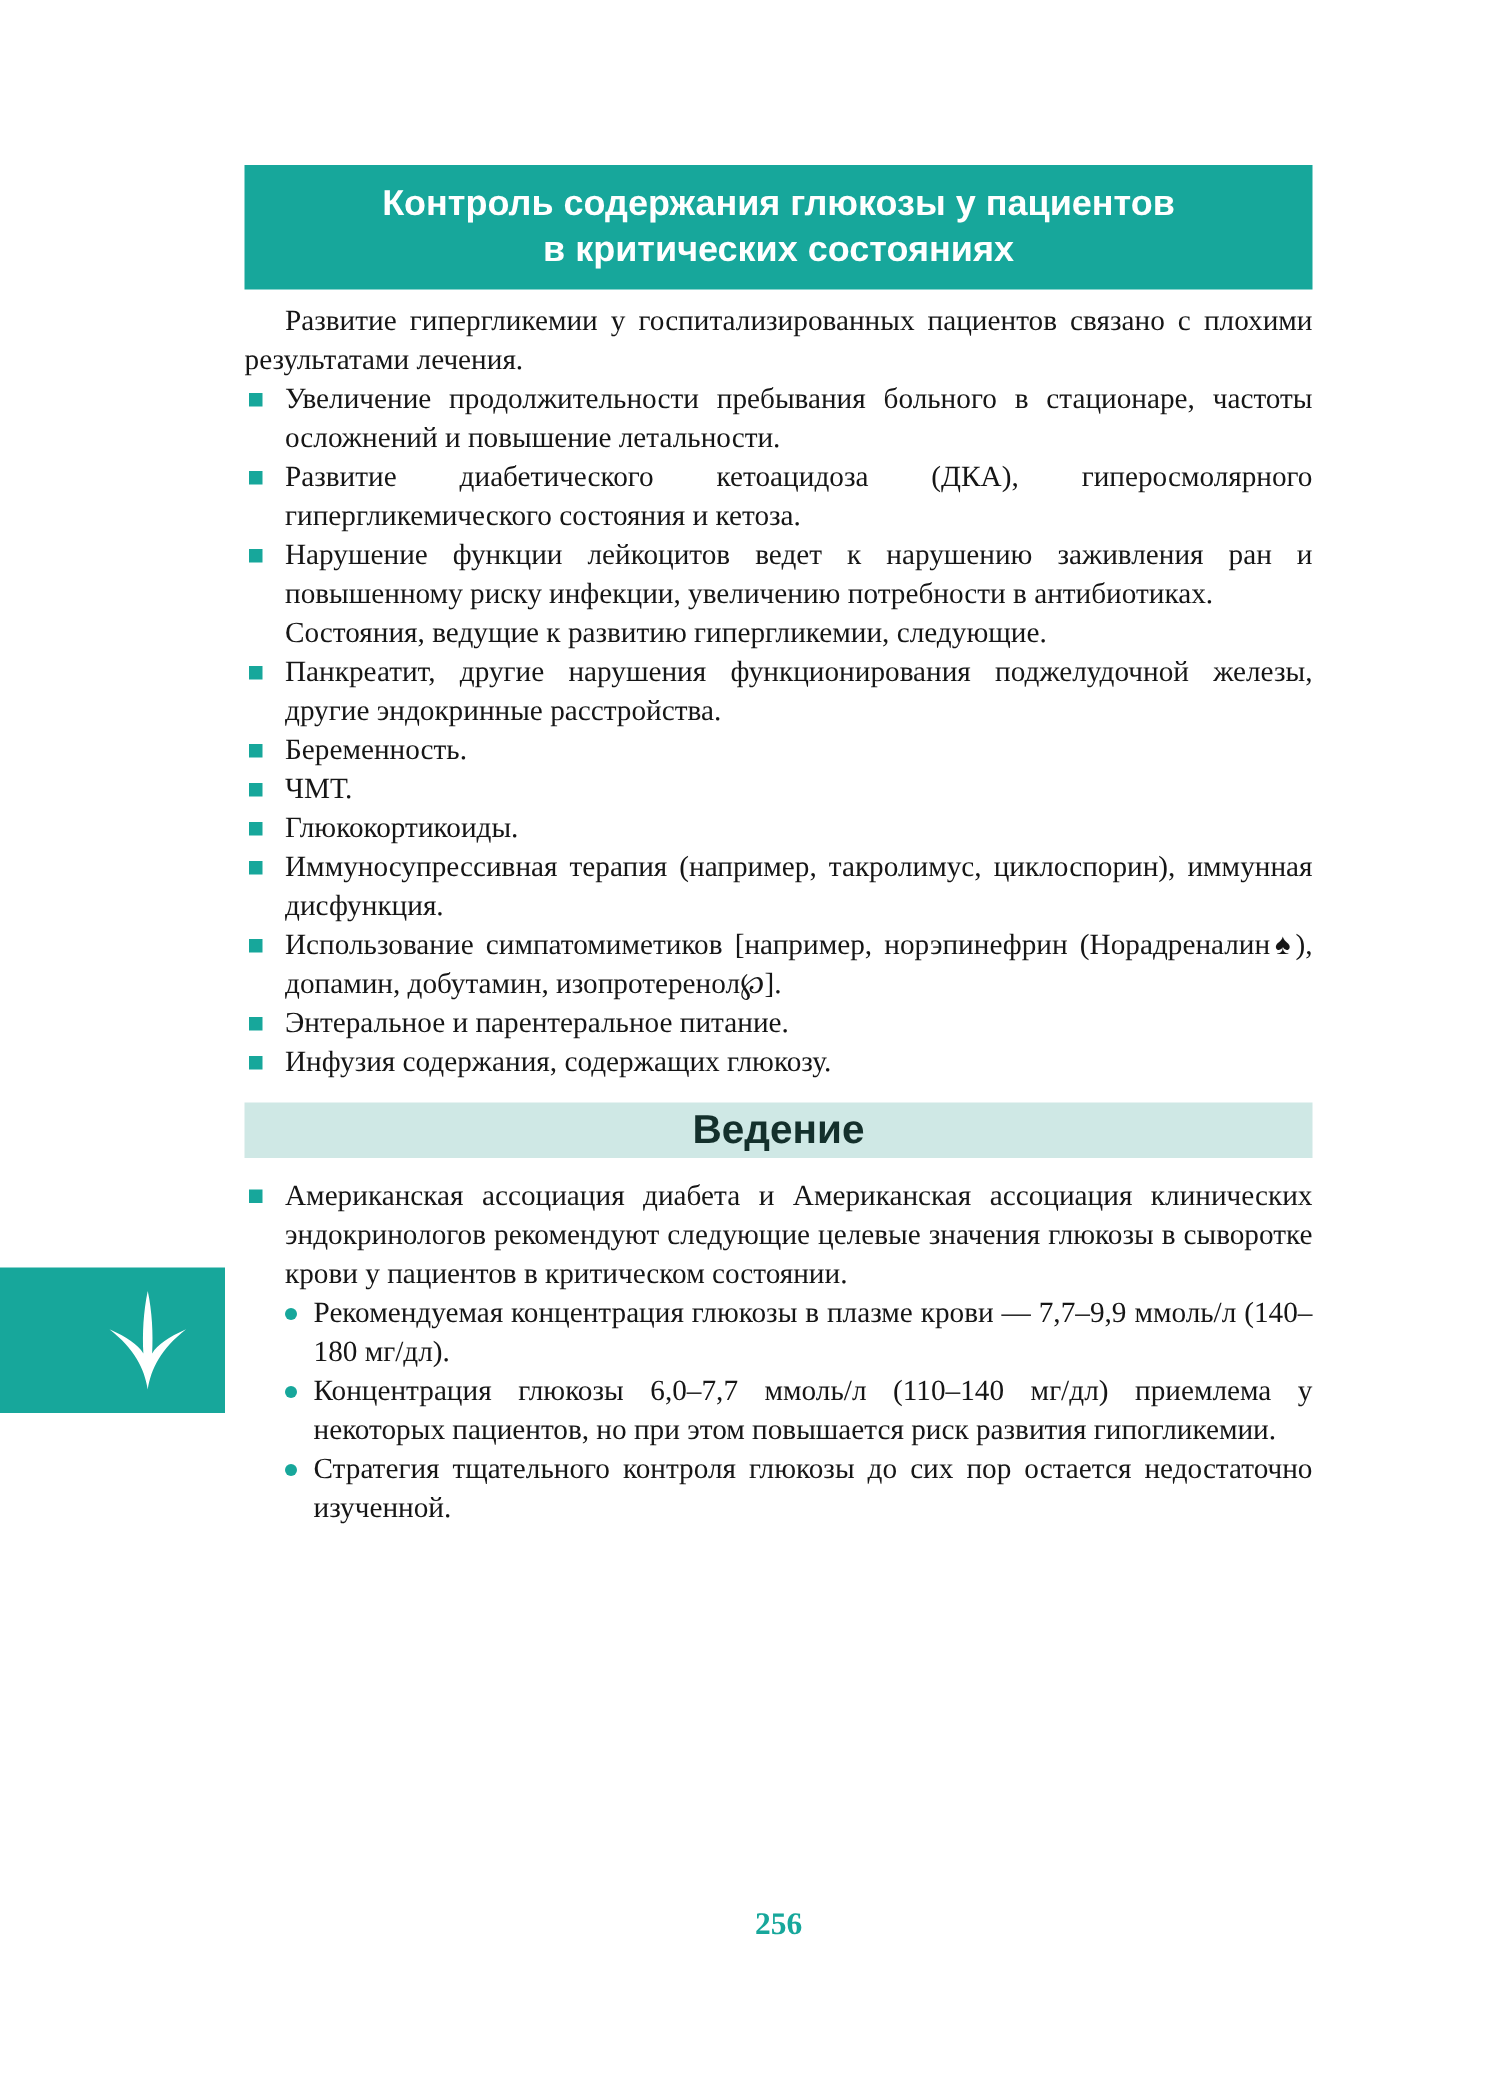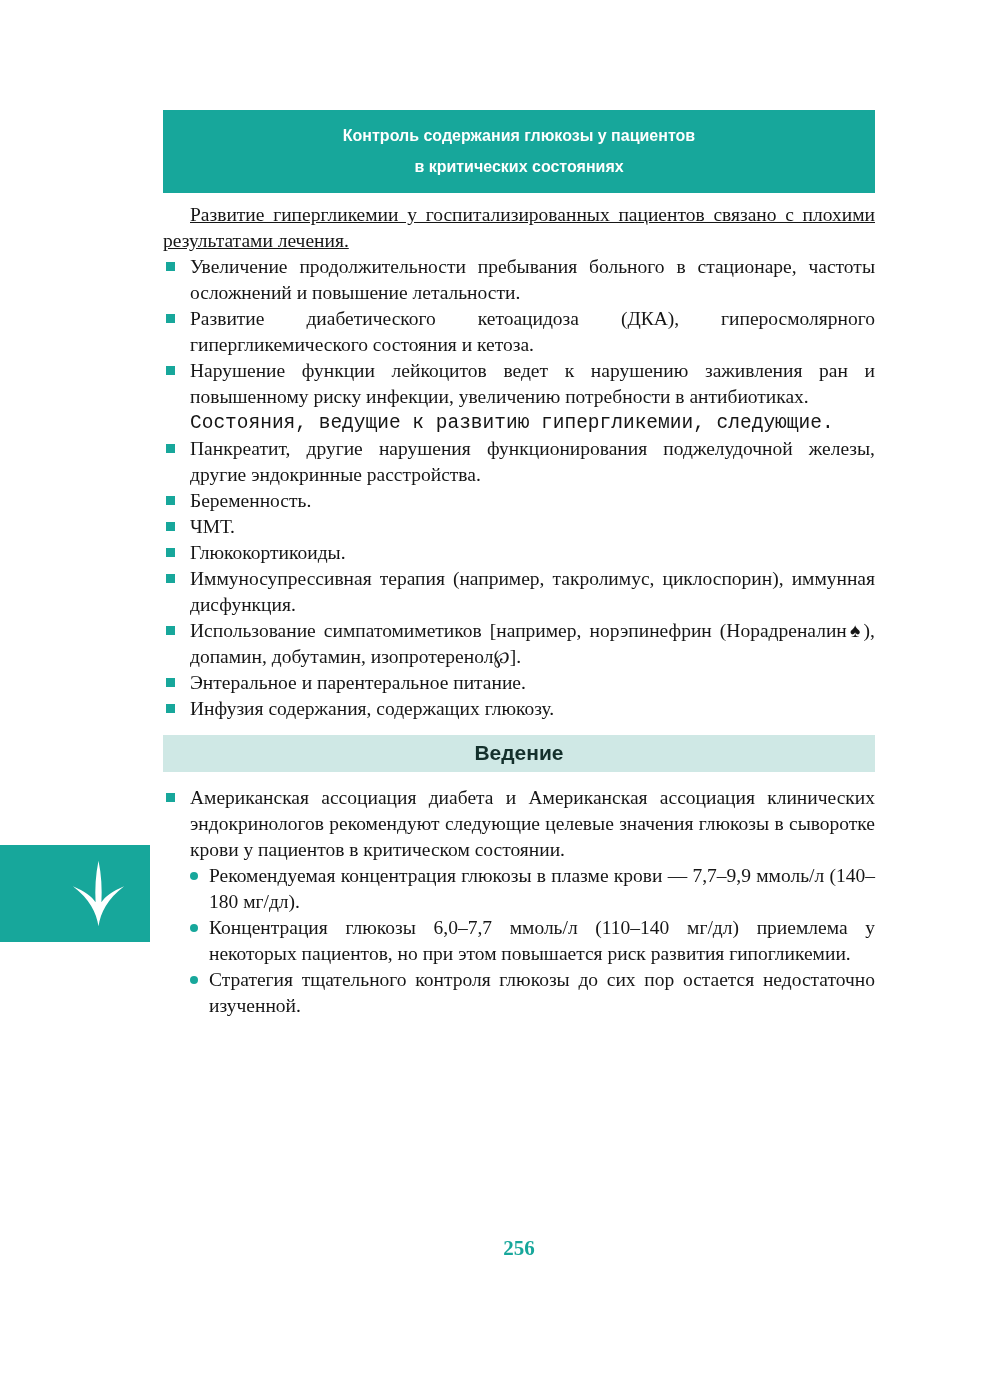--- a/index.html
+++ b/index.html
@@ -19,75 +19,73 @@
     position:absolute;
     left:163px;top:110px;
     width:712px;
   }
   .header-box{
     background:var(--accent);
     color:#ffffff;
     text-align:center;
     font-family:"Liberation Sans", sans-serif;
     font-weight:bold;
-    font-size:16px;
+    font-size:24px;
     line-height:31px;
     padding:10px 24px 11px;
   }
   .body-text{
     font-size:19.5px;
     line-height:26px;
     text-align:justify;
   }
   .intro{
     margin:9px 0 0;
     text-indent:27px;
-    text-decoration:underline;
   }
   .item{
     position:relative;
     padding-left:27px;
     margin:0;
   }
   .sq-marker{
     position:absolute;
     left:3px;top:8px;
     width:9px;height:9px;
     background:var(--accent);
   }
   .transition{
     padding-left:27px;
     margin:0;
-    font-family:Liberation Mono, monospace;
   }
   .sub-item{
     position:relative;
     padding-left:46px;
     margin:0;
   }
   .dot-marker{
     position:absolute;
     left:27px;top:9px;
     width:8px;height:8px;
     border-radius:50%;
     background:var(--accent);
   }
   .section-band{
     margin:13px 0 13px;
     background:var(--band);
     text-align:center;
     font-family:"Liberation Sans", sans-serif;
     font-weight:bold;
-    font-size:21px;
+    font-size:27px;
     color:#14302c;
     padding:5px 0 6px;
   }
   .page-number{
     position:absolute;
-    left:163px;top:1236px;
+    left:163px;top:1270px;
     width:712px;
     text-align:center;
     color:var(--accent);
     font-weight:bold;
     font-size:21px;
     font-family:"Liberation Serif", serif;
   }
   .side-tab{
     position:absolute;
     left:0;top:845px;

